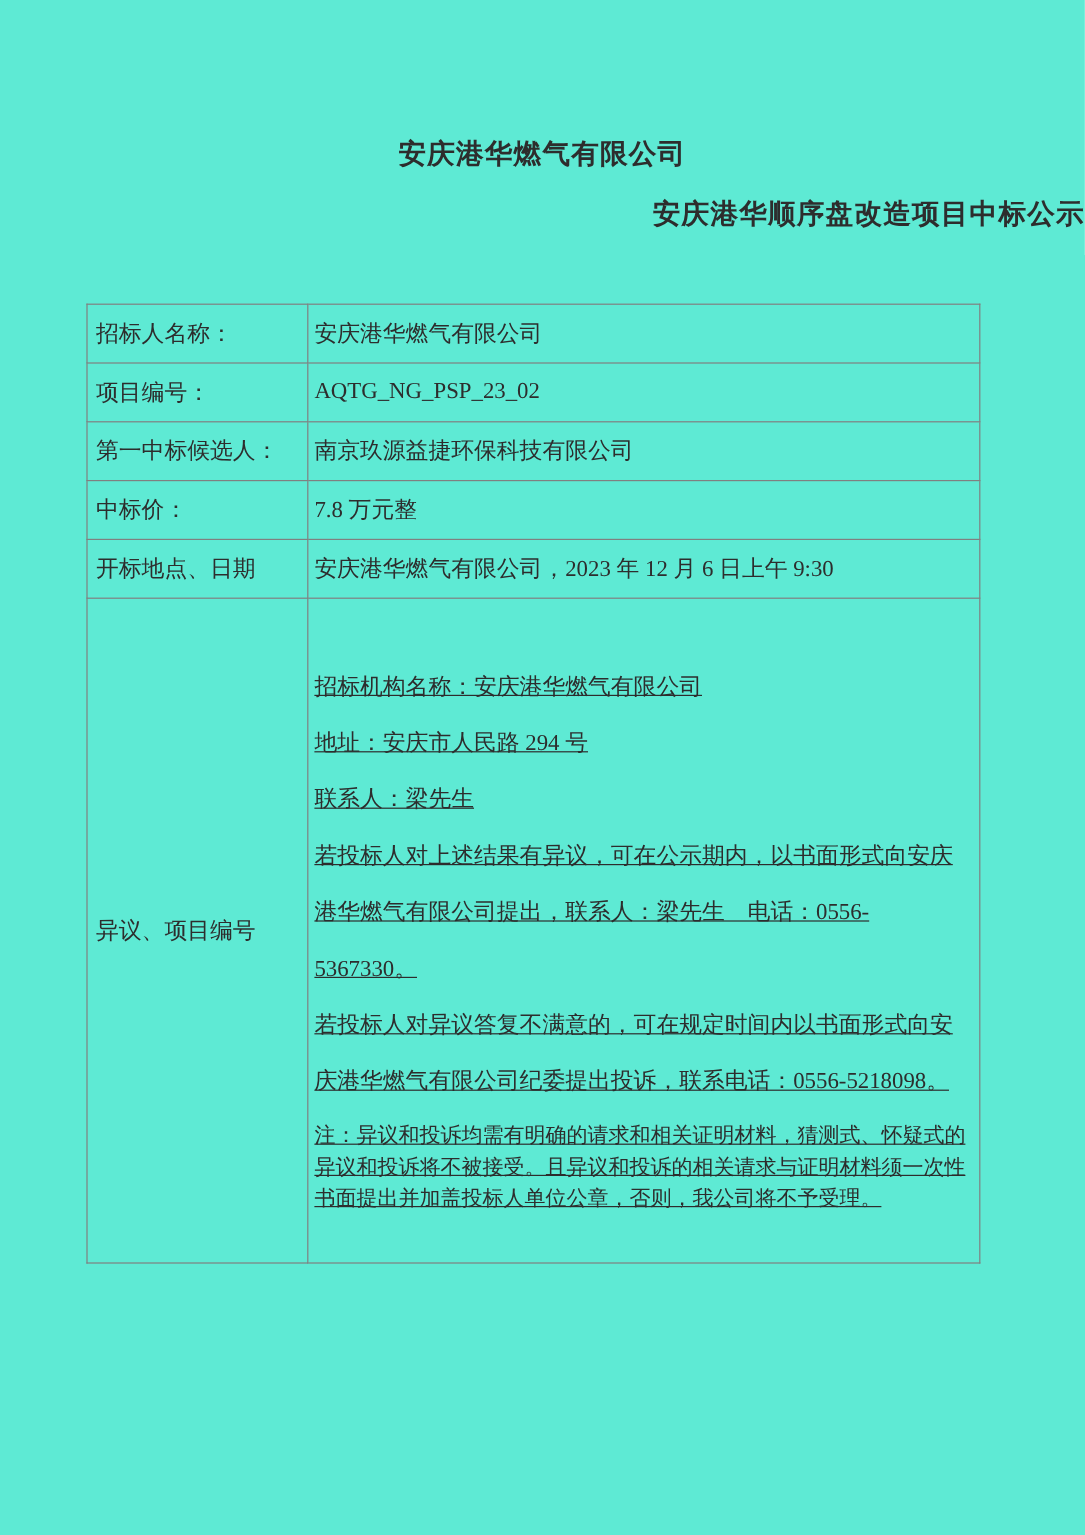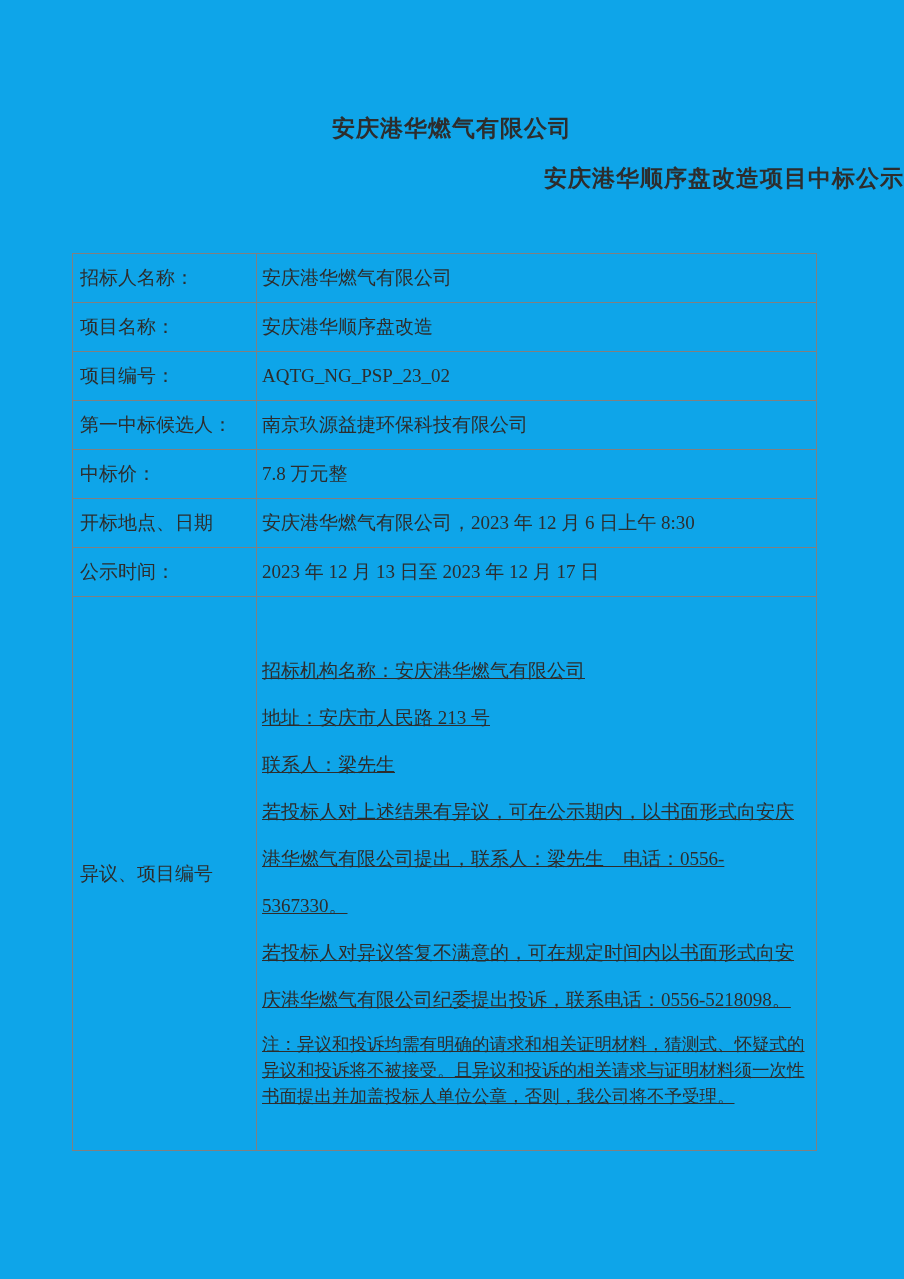--- a/index.html
+++ b/index.html
@@ -11,21 +11,21 @@
     width: 904px;
     height: 1279px;
     font-family: "Liberation Serif", "DejaVu Serif", serif;
     color: #2d2d2d;
     overflow: hidden;
   }
   .page {
     position: relative;
     width: 904px;
     height: 1279px;
-    background: #0ea5e9;
+    background: #5eead4;
   }
   .doc-title {
     text-align: center;
     font-weight: bold;
     font-size: 23px;
     line-height: 28px;
     letter-spacing: 1px;
   }
   .doc-title.first {
     padding-top: 115px;
@@ -89,48 +89,40 @@
 
   <div class="doc-title second">安庆港华顺序盘改造项目中标公示</div>
 
   <table class="announcement">
     <tbody>
         <tr class="data-row">
       <td class="label-cell">招标人名称：</td>
       <td class="value-cell">安庆港华燃气有限公司</td>
     </tr>
     <tr class="data-row">
-      <td class="label-cell">项目名称：</td>
-      <td class="value-cell">安庆港华顺序盘改造</td>
-    </tr>
-    <tr class="data-row">
       <td class="label-cell">项目编号：</td>
       <td class="value-cell">AQTG_NG_PSP_23_02</td>
     </tr>
     <tr class="data-row">
       <td class="label-cell">第一中标候选人：</td>
       <td class="value-cell">南京玖源益捷环保科技有限公司</td>
     </tr>
     <tr class="data-row">
       <td class="label-cell">中标价：</td>
       <td class="value-cell">7.8 万元整</td>
     </tr>
     <tr class="data-row">
       <td class="label-cell">开标地点、日期</td>
-      <td class="value-cell">安庆港华燃气有限公司，2023 年 12 月 6 日上午 8:30</td>
-    </tr>
-    <tr class="data-row">
-      <td class="label-cell">公示时间：</td>
-      <td class="value-cell">2023 年 12 月 13 日至 2023 年 12 月 17 日</td>
+      <td class="value-cell">安庆港华燃气有限公司，2023 年 12 月 6 日上午 9:30</td>
     </tr>
     <tr class="objection-row">
       <td class="label-cell">异议、项目编号</td>
       <td class="value-cell objection-cell">
         <p class="objection-para">招标机构名称：安庆港华燃气有限公司</p>
-        <p class="objection-para">地址：安庆市人民路 213 号</p>
+        <p class="objection-para">地址：安庆市人民路 294 号</p>
         <p class="objection-para">联系人：梁先生</p>
         <p class="objection-para">若投标人对上述结果有异议，可在公示期内，以书面形式向安庆港华燃气有限公司提出，联系人：梁先生　电话：0556-5367330。</p>
         <p class="objection-para">若投标人对异议答复不满意的，可在规定时间内以书面形式向安庆港华燃气有限公司纪委提出投诉，联系电话：0556-5218098。</p>
         <p class="objection-note">注：异议和投诉均需有明确的请求和相关证明材料，猜测式、怀疑式的异议和投诉将不被接受。且异议和投诉的相关请求与证明材料须一次性书面提出并加盖投标人单位公章，否则，我公司将不予受理。</p>
       </td>
     </tr>
   </tbody>
     </table>
 
 </div>

